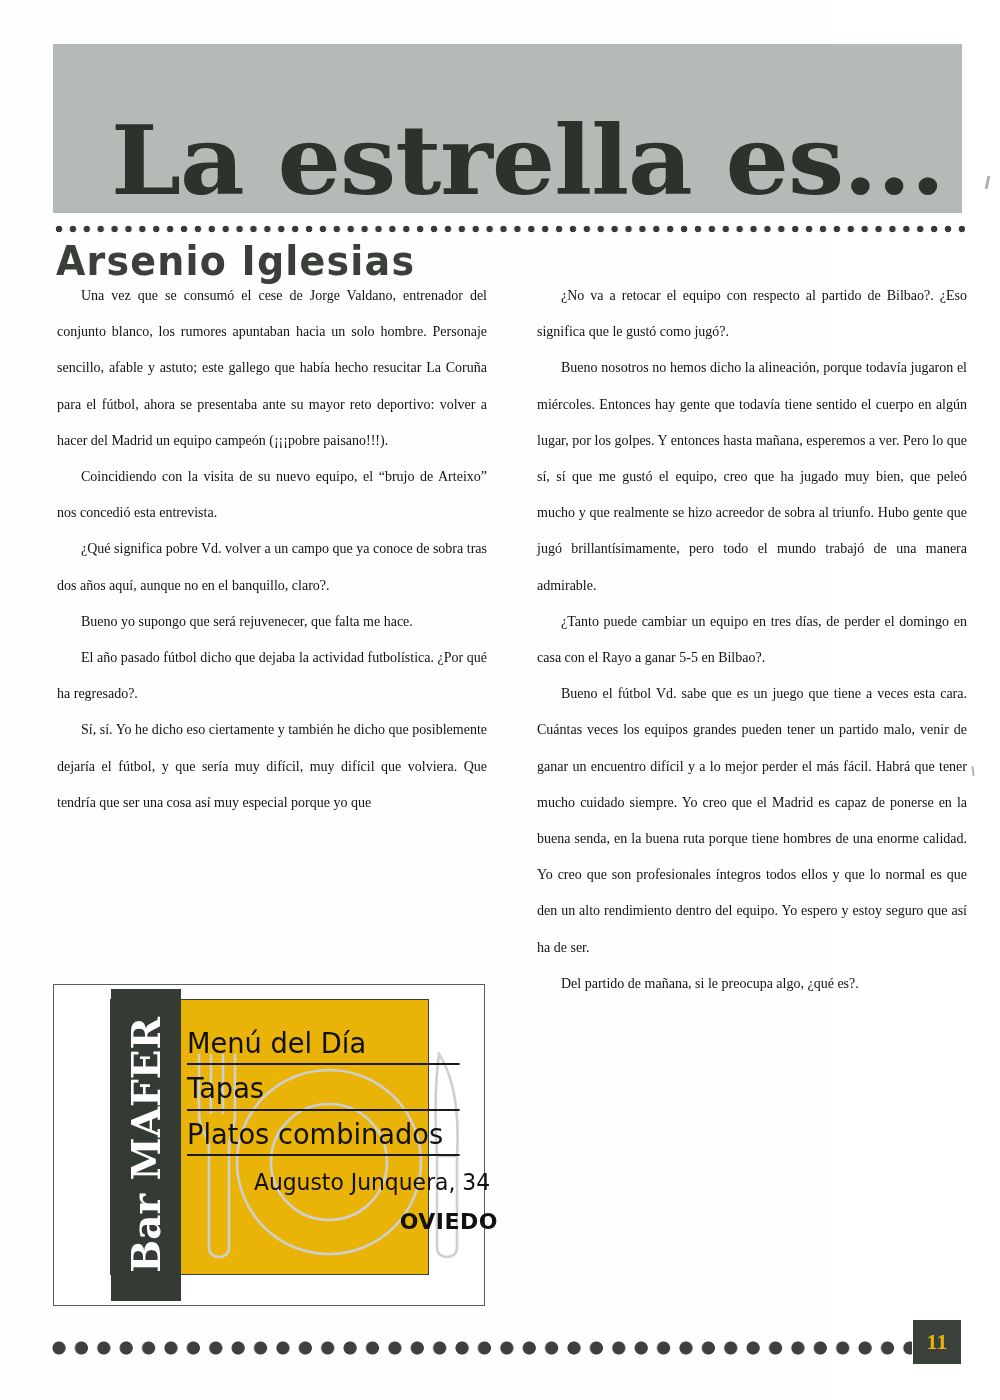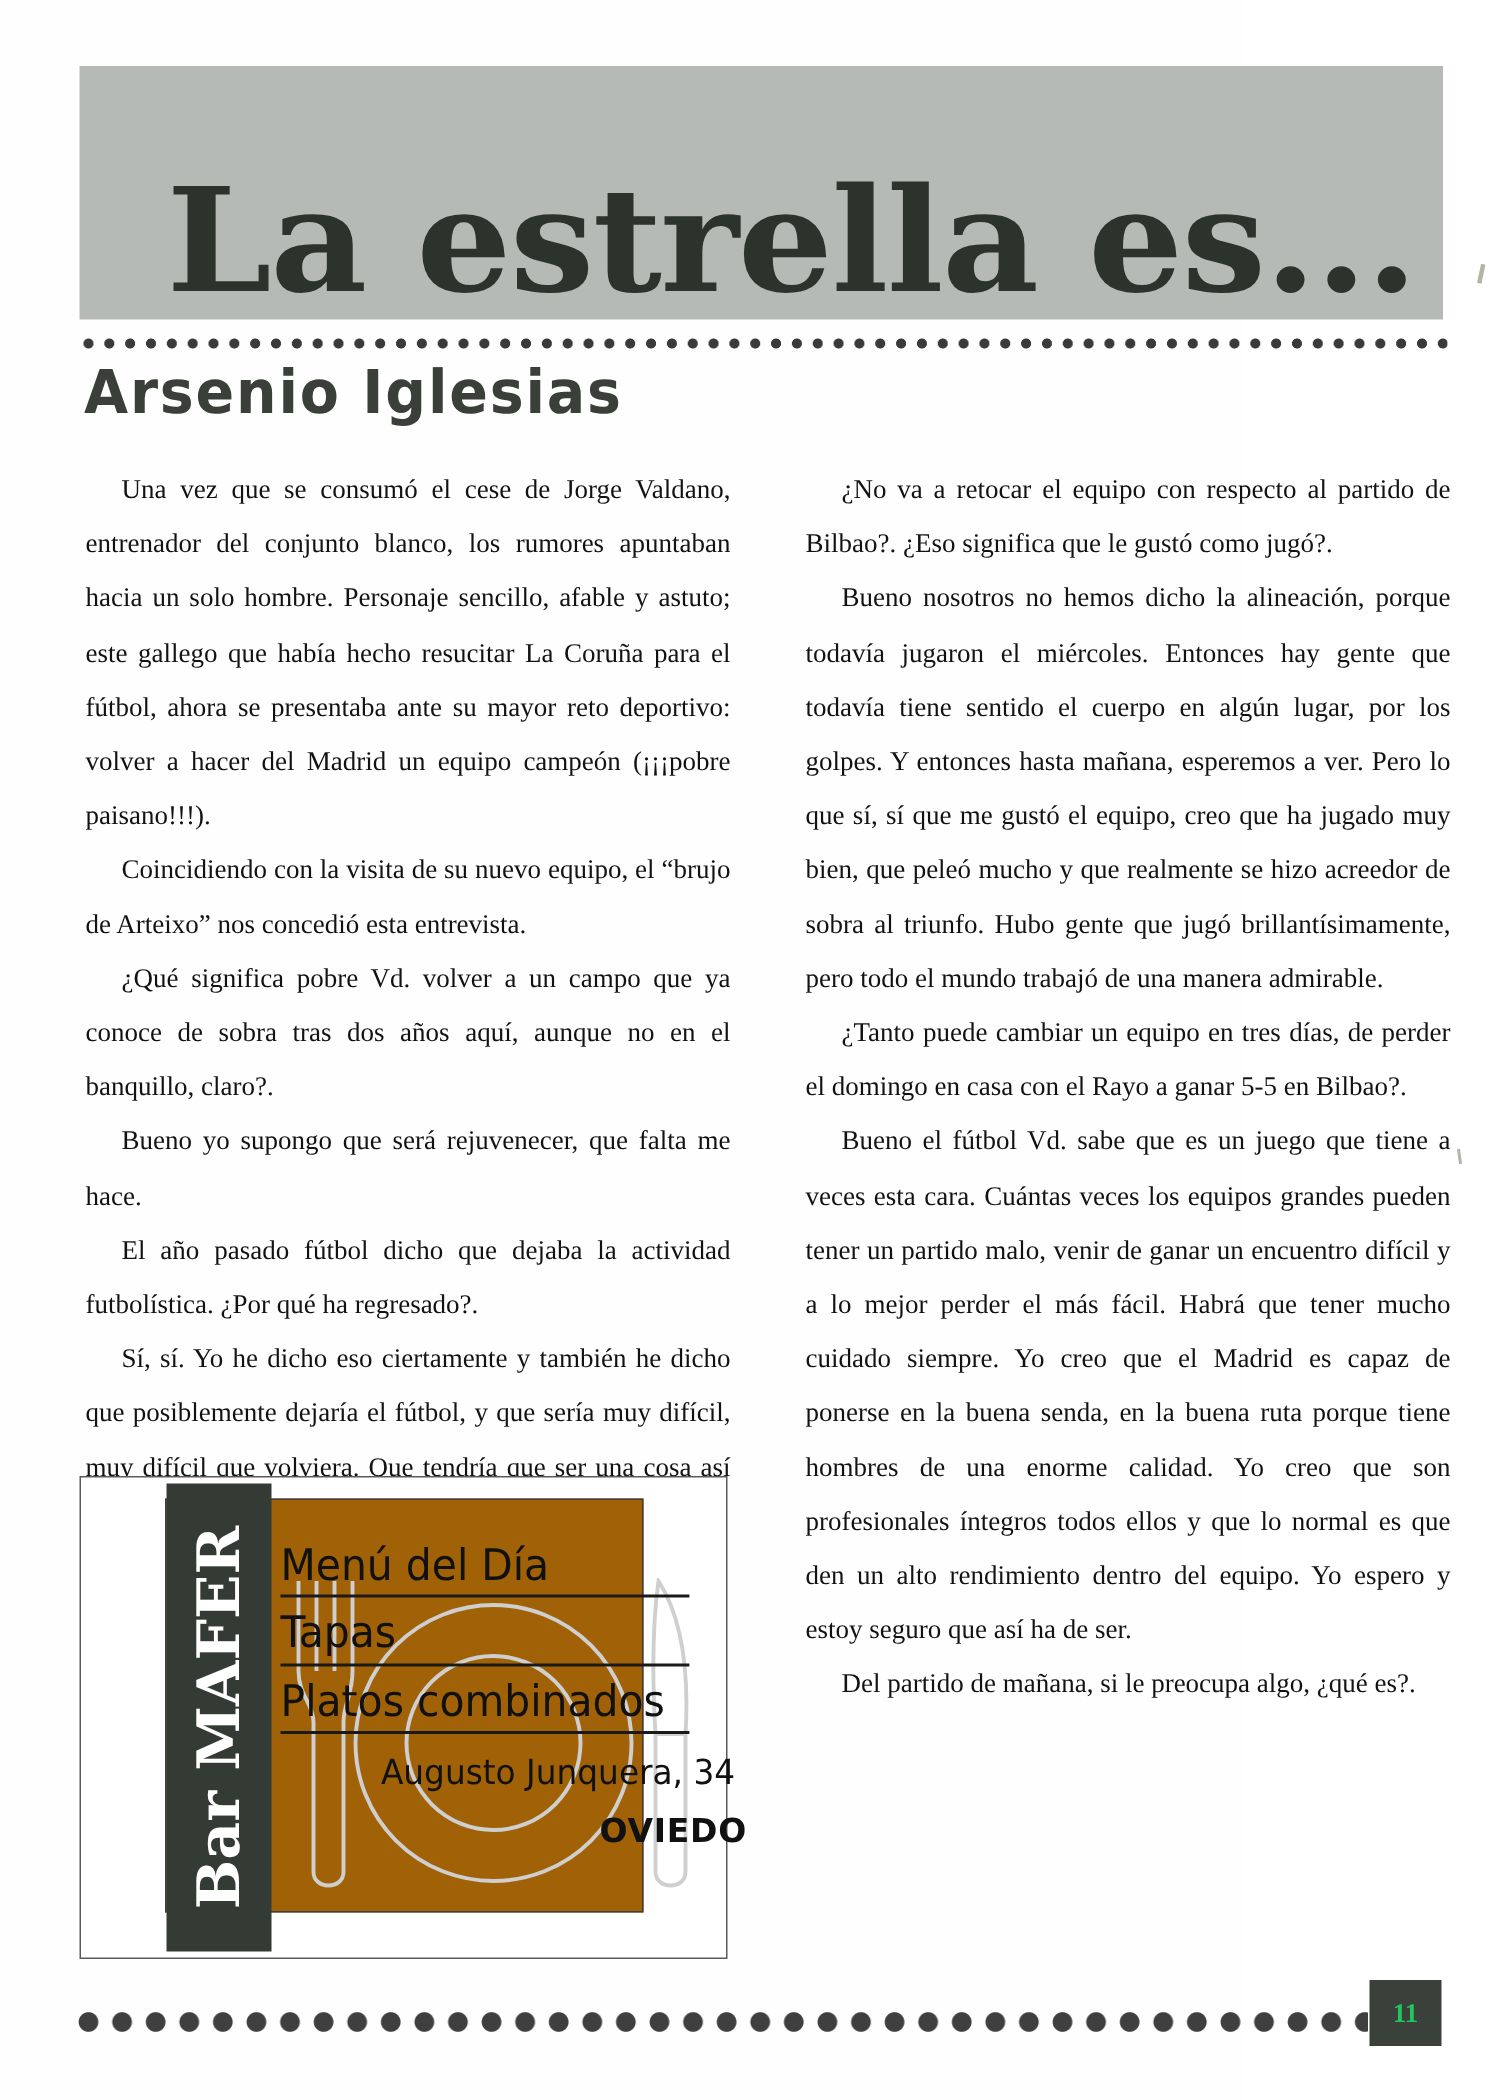--- a/index.html
+++ b/index.html
@@ -81,23 +81,23 @@
     letter-spacing: 1.2px;
     color: #3a3f3a;
     white-space: nowrap;
     transform: scaleY(1.06);
     transform-origin: left top;
   }
 
   
   .column {
     position: absolute;
-    top: 308px;
+    top: 278px;
     width: 430px;
-    font-size: 18px;
+    font-size: 14px;
     line-height: 36.2px;
     color: #121212;
     text-align: justify;
     text-justify: inter-word;
   }
   .column.left  { left: 57px; }
   .column.right { left: 537px; }
 
   .column p {
     margin: 0;
@@ -115,21 +115,21 @@
     border: 1.5px solid #5a5a5a;
     background: #ffffff;
   }
   .ad-inner-frame {
     position: absolute;
     left: 56px;
     top: 14px;
     width: 317px;
     height: 274px;
     border: 1.5px solid #3d3d3d;
-    background: #a16207;
+    background: #eab308;
   }
   .ad-brand-bar {
     position: absolute;
     left: 57px;
     top: 4px;
     width: 70px;
     height: 312px;
     background: #343b34;
     overflow: hidden;
   }
@@ -197,26 +197,26 @@
   }
 
   
   .page-number-badge {
     position: absolute;
     left: 913px;
     top: 1320px;
     width: 48px;
     height: 44px;
     background: #3a403a;
-    color: #22c55e;
+    color: #eab308;
     display: flex;
     align-items: center;
     justify-content: center;
     font-family: "Liberation Serif", serif;
-    font-size: 18px;
+    font-size: 22px;
     font-weight: bold;
   }
 
   
   .scan-speck {
     position: absolute;
     background: #9c9a84;
     opacity: 0.75;
   }
   .speck-a { left: 986px; top: 176px; width: 3px; height: 13px; transform: rotate(12deg); }

